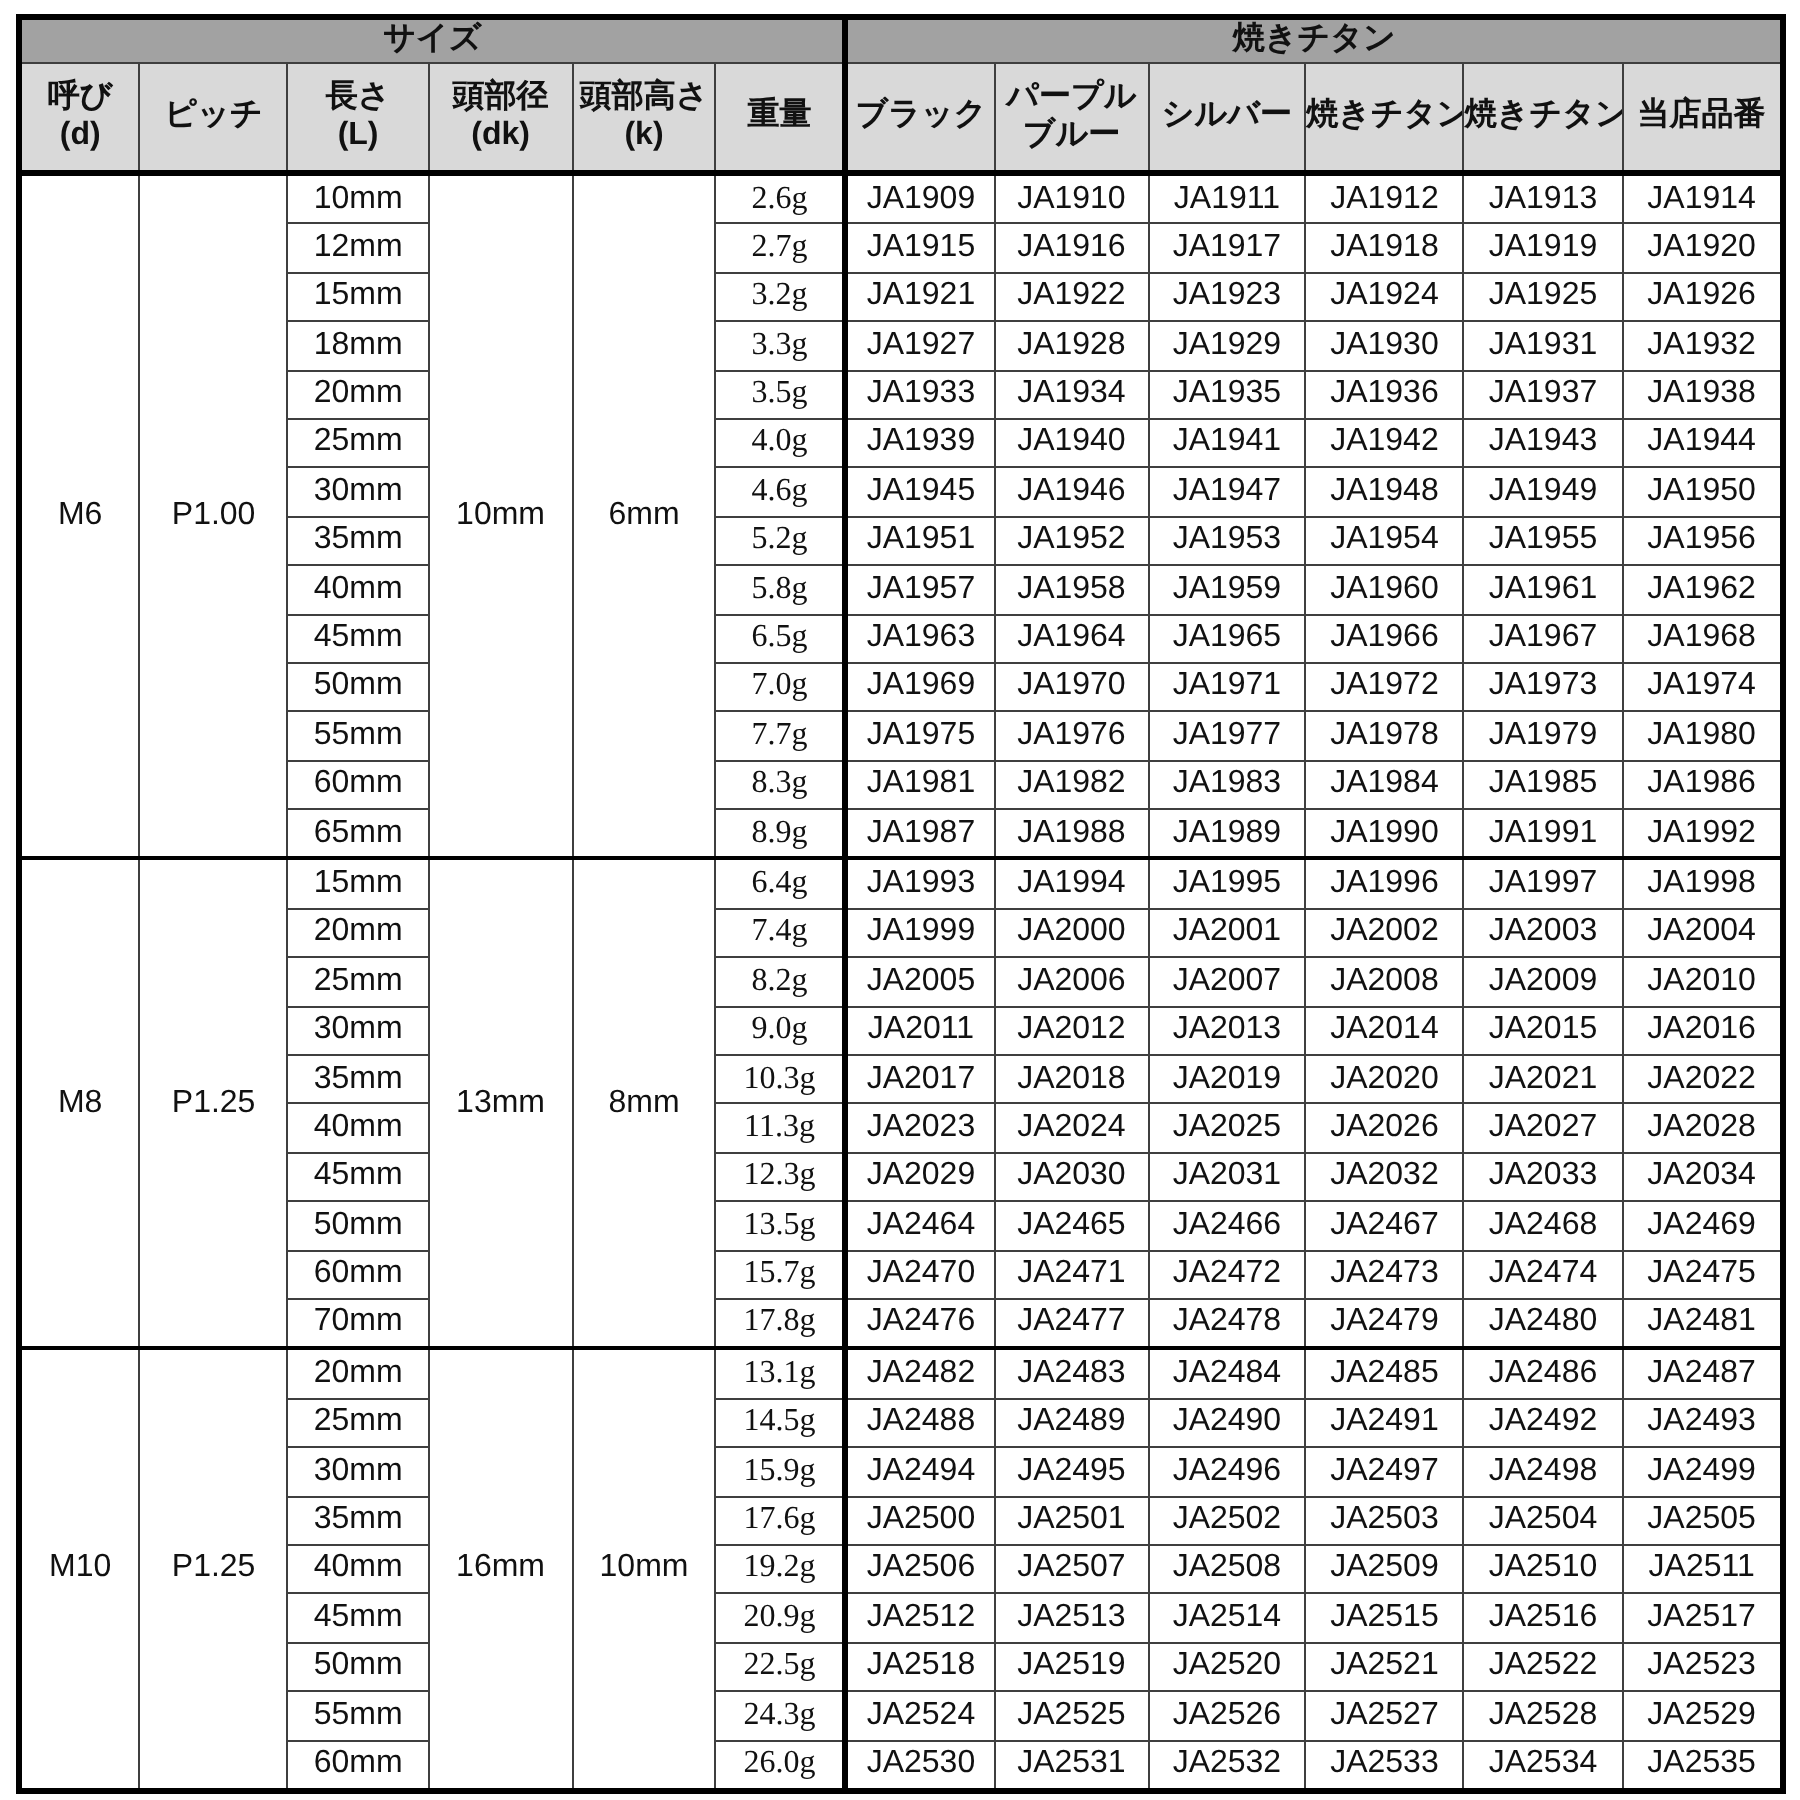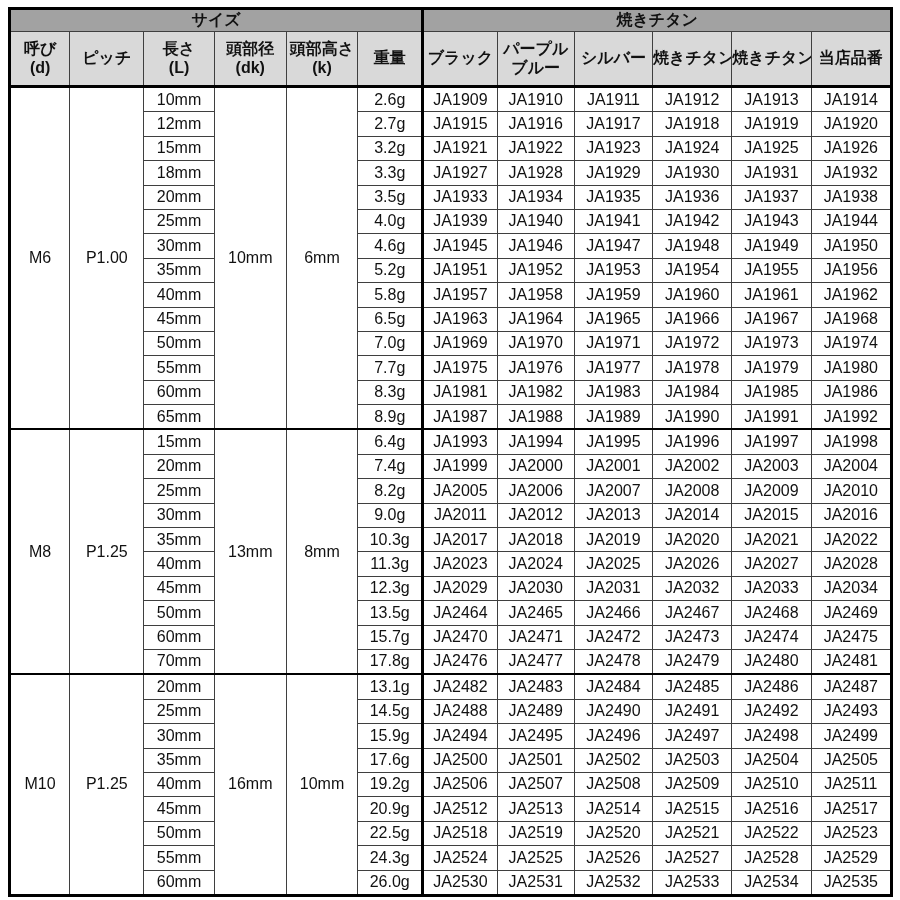--- a/index.html
+++ b/index.html
@@ -49,20 +49,21 @@
   }
   
   .sep-r { border-right: 3px solid #000000 !important; }
   
   tr.group-start td { border-top: 2px solid #000000; }
   tbody td { height: 23.4px; background: #ffffff; }
   td.c-weight {
     text-align: right;
     padding-right: 8px;
     box-sizing: border-box;
+    font-family: Liberation Serif, serif;
   }
   td.c-center { text-align: center; }
 </style>
 </head>
 <body>
 
 <div class="page">
   <table class="spec">
     <colgroup>
       <col style="width:60px">

